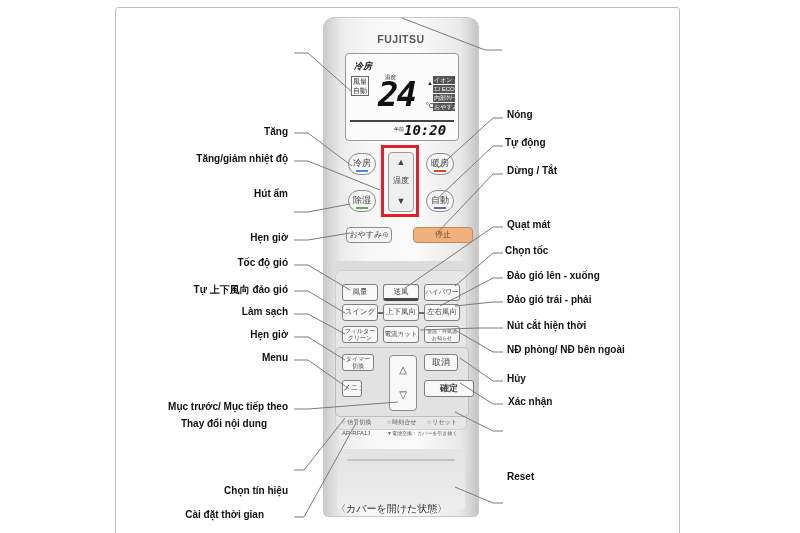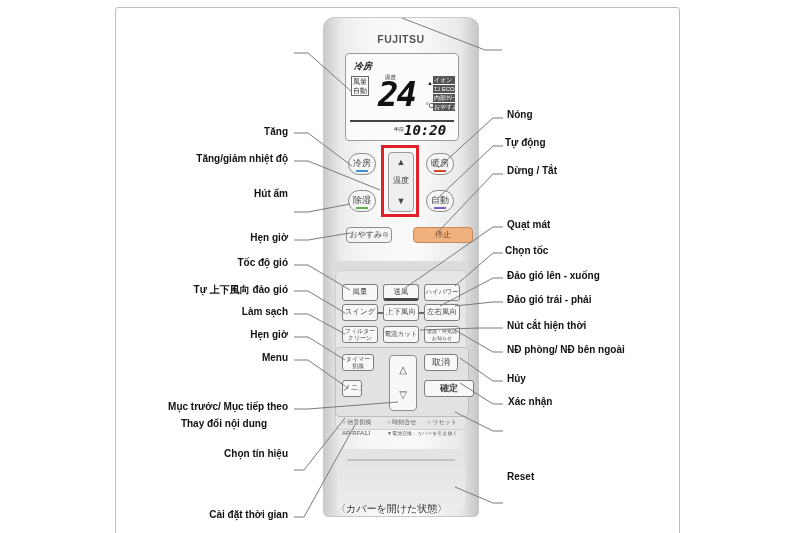--- a/index.html
+++ b/index.html
@@ -189,22 +189,22 @@
 <div class="lbl r" style="right:512px;top:153px;text-align:right;">Tăng/giảm nhiệt độ</div>
 <div class="lbl r" style="right:512px;top:188px;">Hút ẩm</div>
 <div class="lbl r" style="right:512px;top:232px;">Hẹn giờ</div>
 <div class="lbl r" style="right:512px;top:257px;">Tốc độ gió</div>
 <div class="lbl r" style="right:512px;top:283px;">Tự 上下風向 đảo gió</div>
 <div class="lbl r" style="right:512px;top:306px;">Làm sạch</div>
 <div class="lbl r" style="right:512px;top:329px;">Hẹn giờ</div>
 <div class="lbl r" style="right:512px;top:352px;">Menu</div>
 <div class="lbl r" style="right:512px;top:401px;margin-left:14px;">Mục trước/ Mục tiếp theo</div>
 <div class="lbl r" style="right:533px;top:418px;">Thay đổi nội dung</div>
-<div class="lbl r" style="right:512px;top:448px;">Chọn tín hiệu</div>
-<div class="lbl r" style="right:512px;top:509px;padding-left:45px;">Cài đặt thời gian</div>
+<div class="lbl r" style="right:512px;top:485px;">Chọn tín hiệu</div>
+<div class="lbl r" style="right:536px;top:509px;padding-left:45px;">Cài đặt thời gian</div>
 
 <div class="lbl" style="left:507px;top:109px;">Nóng</div>
 <div class="lbl" style="left:505px;top:137px;">Tự động</div>
 <div class="lbl" style="left:507px;top:165px;">Dừng / Tắt</div>
 <div class="lbl" style="left:507px;top:219px;">Quạt mát</div>
 <div class="lbl" style="left:505px;top:245px;">Chọn tốc</div>
 <div class="lbl" style="left:507px;top:270px;">Đảo gió lên - xuống</div>
 <div class="lbl" style="left:507px;top:294px;">Đảo gió trái - phải</div>
 <div class="lbl" style="left:507px;top:320px;">Nút cắt hiện thời</div>
 <div class="lbl" style="left:507px;top:344px;">NĐ phòng/ NĐ bên ngoài</div>

